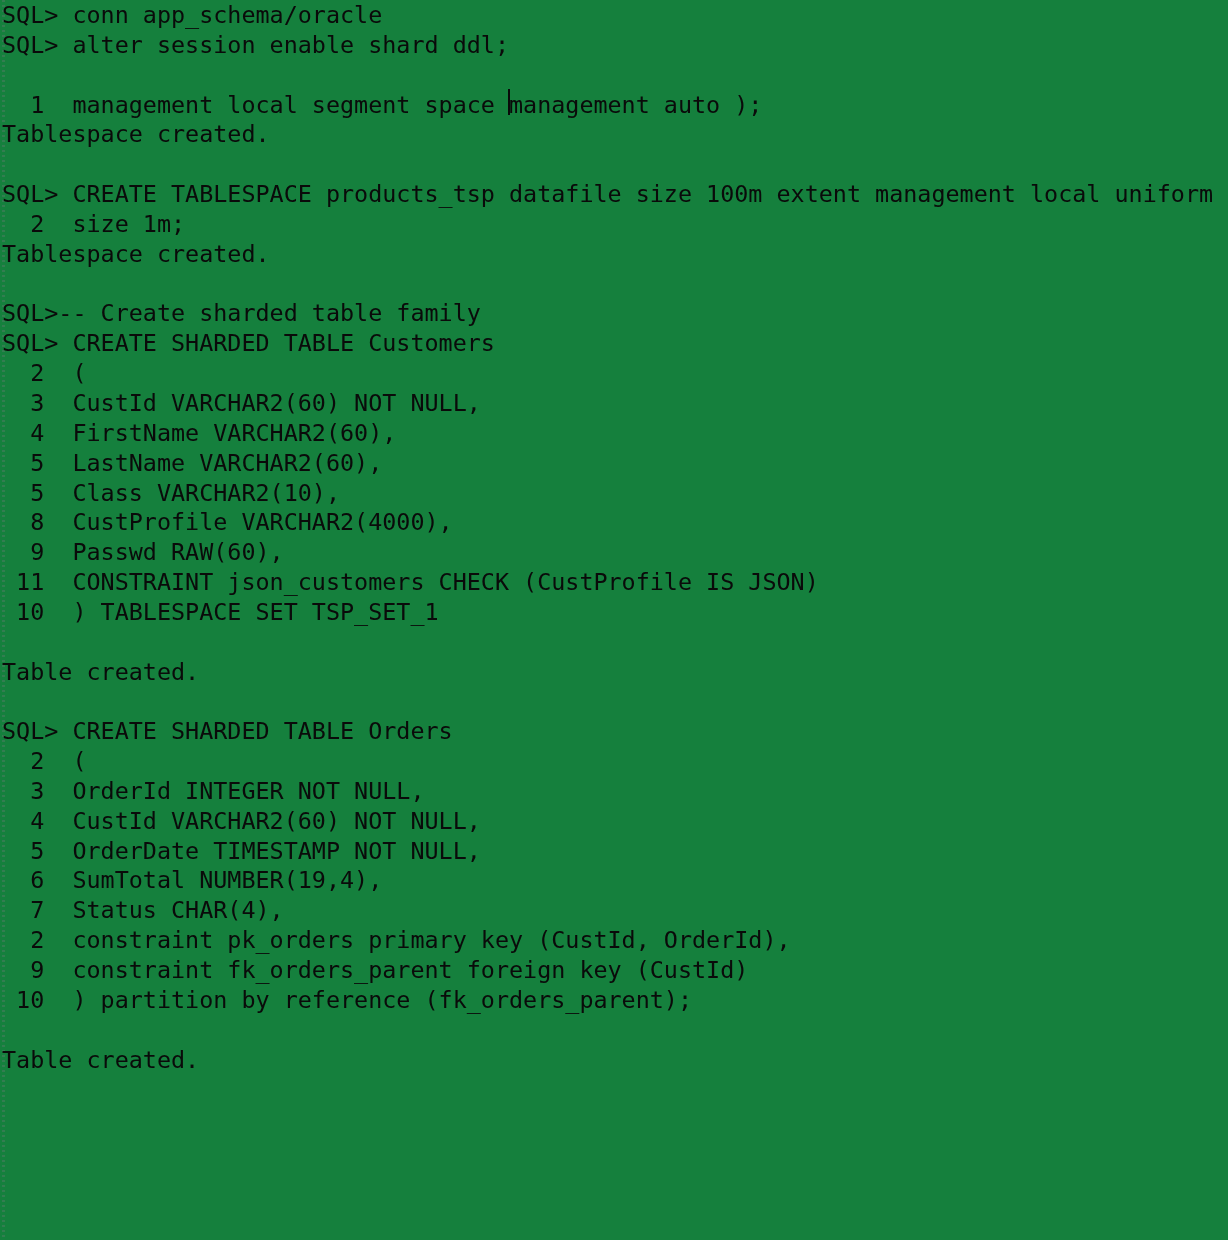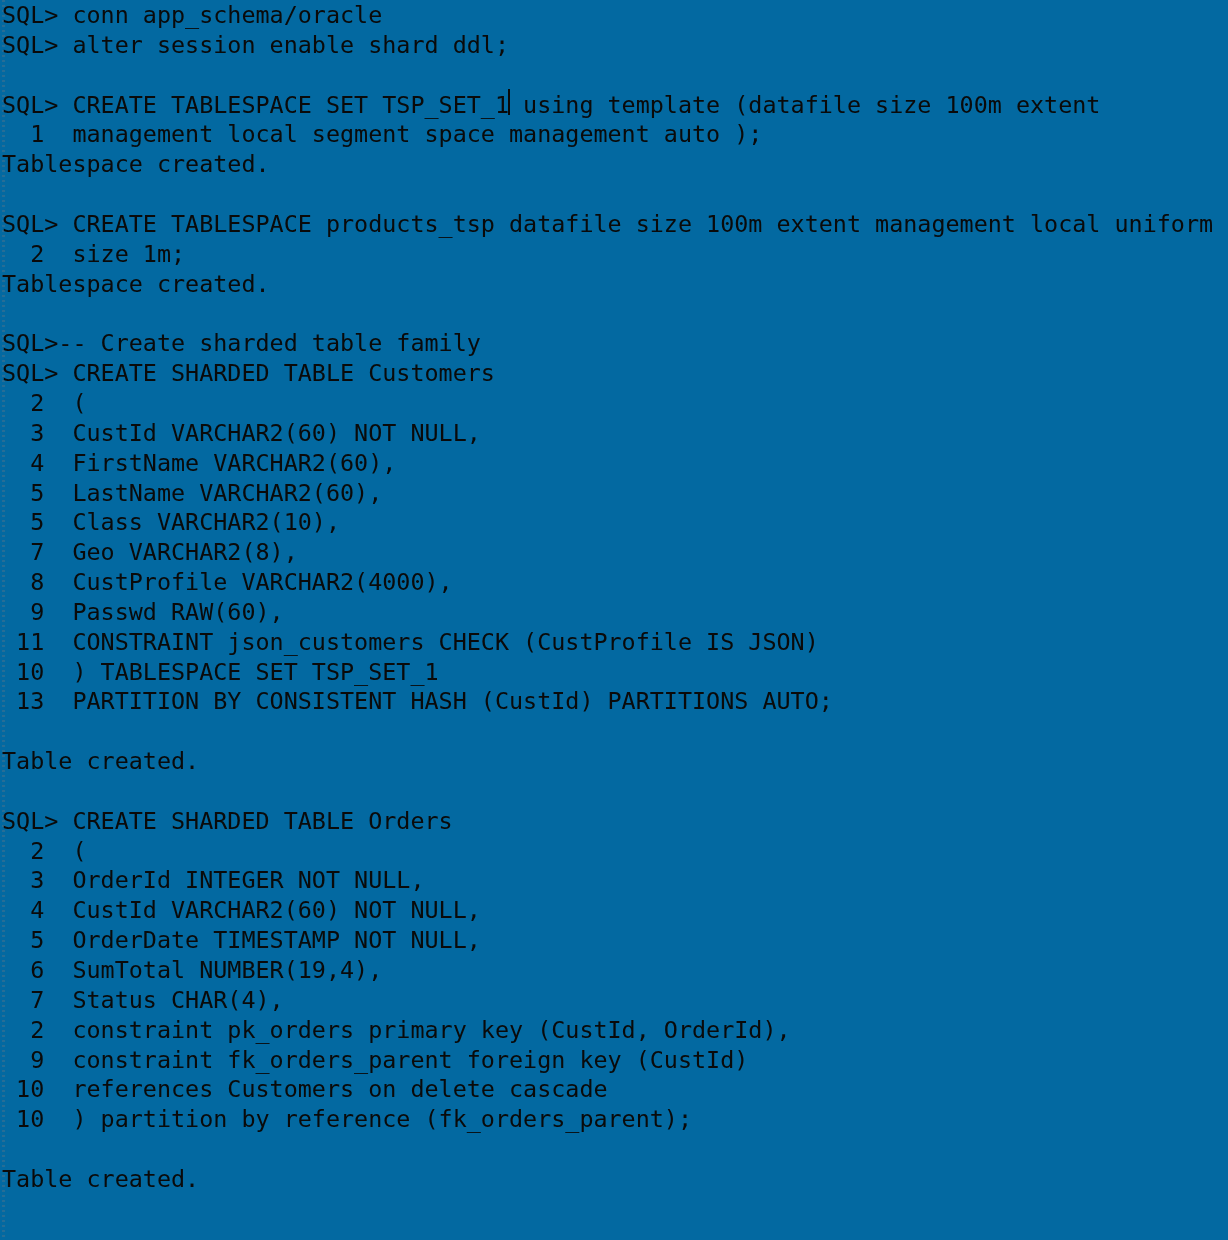--- a/index.html
+++ b/index.html
@@ -68,62 +68,58 @@
     left: 508px;
     top: 89px;
     width: 2px;
     height: 26px;
     background: #0a0a0a;
   }
 </style>
 </head>
 <body>
 
-<div id="terminal" style="background: #0369a1; color: rgb(10, 10, 10);">
+<div id="terminal" style="background: #15803d; color: rgb(10, 10, 10);">
 
   <div id="left-edge-artifact"></div>
 
   <div id="console-output">
       <div class="term-line">SQL&gt; conn app_schema/oracle</div>
       <div class="term-line">SQL&gt; alter session enable shard ddl;</div>
       <div class="term-line blank"></div>
-      <div class="term-line">SQL&gt; CREATE TABLESPACE SET TSP_SET_1 using template (datafile size 100m extent</div>
       <div class="term-line">  1  management local segment space management auto );</div>
       <div class="term-line">Tablespace created.</div>
       <div class="term-line blank"></div>
       <div class="term-line">SQL&gt; CREATE TABLESPACE products_tsp datafile size 100m extent management local uniform</div>
       <div class="term-line">  2  size 1m;</div>
       <div class="term-line">Tablespace created.</div>
       <div class="term-line blank"></div>
       <div class="term-line">SQL&gt;-- Create sharded table family</div>
       <div class="term-line">SQL&gt; CREATE SHARDED TABLE Customers</div>
       <div class="term-line">  2  (</div>
       <div class="term-line">  3  CustId VARCHAR2(60) NOT NULL,</div>
       <div class="term-line">  4  FirstName VARCHAR2(60),</div>
       <div class="term-line">  5  LastName VARCHAR2(60),</div>
       <div class="term-line">  5  Class VARCHAR2(10),</div>
-      <div class="term-line">  7  Geo VARCHAR2(8),</div>
       <div class="term-line">  8  CustProfile VARCHAR2(4000),</div>
       <div class="term-line">  9  Passwd RAW(60),</div>
       <div class="term-line"> 11  CONSTRAINT json_customers CHECK (CustProfile IS JSON)</div>
       <div class="term-line"> 10  ) TABLESPACE SET TSP_SET_1</div>
-      <div class="term-line"> 13  PARTITION BY CONSISTENT HASH (CustId) PARTITIONS AUTO;</div>
       <div class="term-line blank"></div>
       <div class="term-line">Table created.</div>
       <div class="term-line blank"></div>
       <div class="term-line">SQL&gt; CREATE SHARDED TABLE Orders</div>
       <div class="term-line">  2  (</div>
       <div class="term-line">  3  OrderId INTEGER NOT NULL,</div>
       <div class="term-line">  4  CustId VARCHAR2(60) NOT NULL,</div>
       <div class="term-line">  5  OrderDate TIMESTAMP NOT NULL,</div>
       <div class="term-line">  6  SumTotal NUMBER(19,4),</div>
       <div class="term-line">  7  Status CHAR(4),</div>
       <div class="term-line">  2  constraint pk_orders primary key (CustId, OrderId),</div>
       <div class="term-line">  9  constraint fk_orders_parent foreign key (CustId)</div>
-      <div class="term-line"> 10  references Customers on delete cascade</div>
       <div class="term-line"> 10  ) partition by reference (fk_orders_parent);</div>
       <div class="term-line blank"></div>
       <div class="term-line">Table created.</div>
     </div>
 
   <div id="text-caret" style="background: rgb(10, 10, 10);"></div>
 
 </div>
 
 </body></html>

